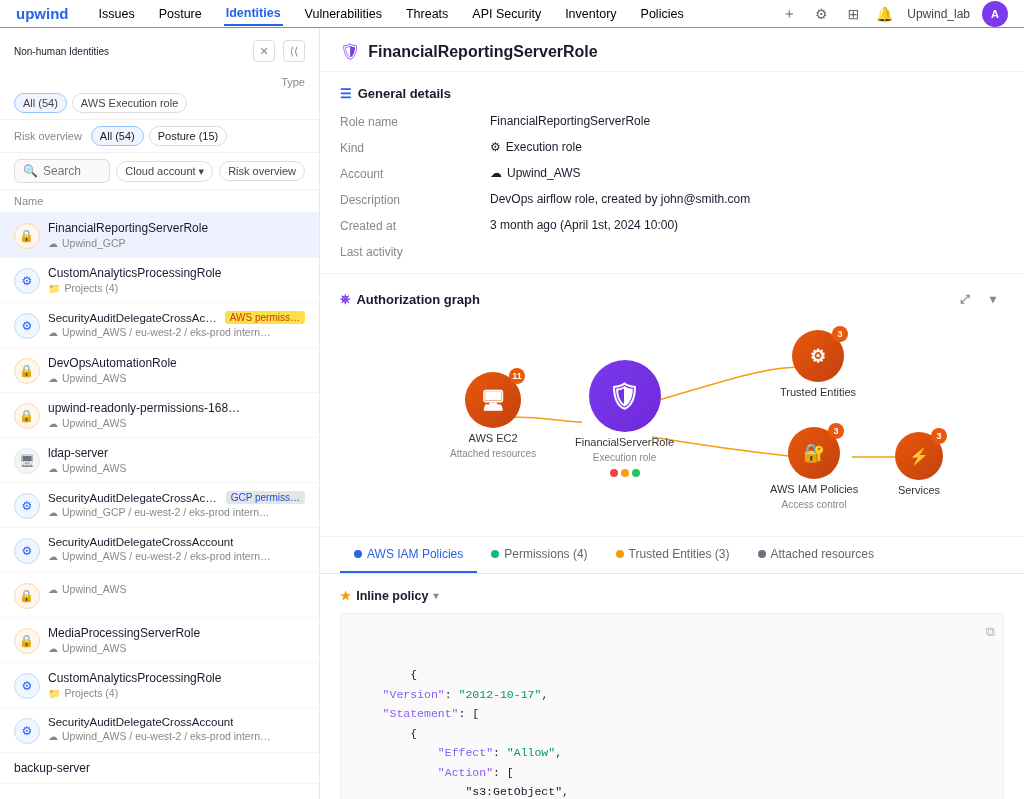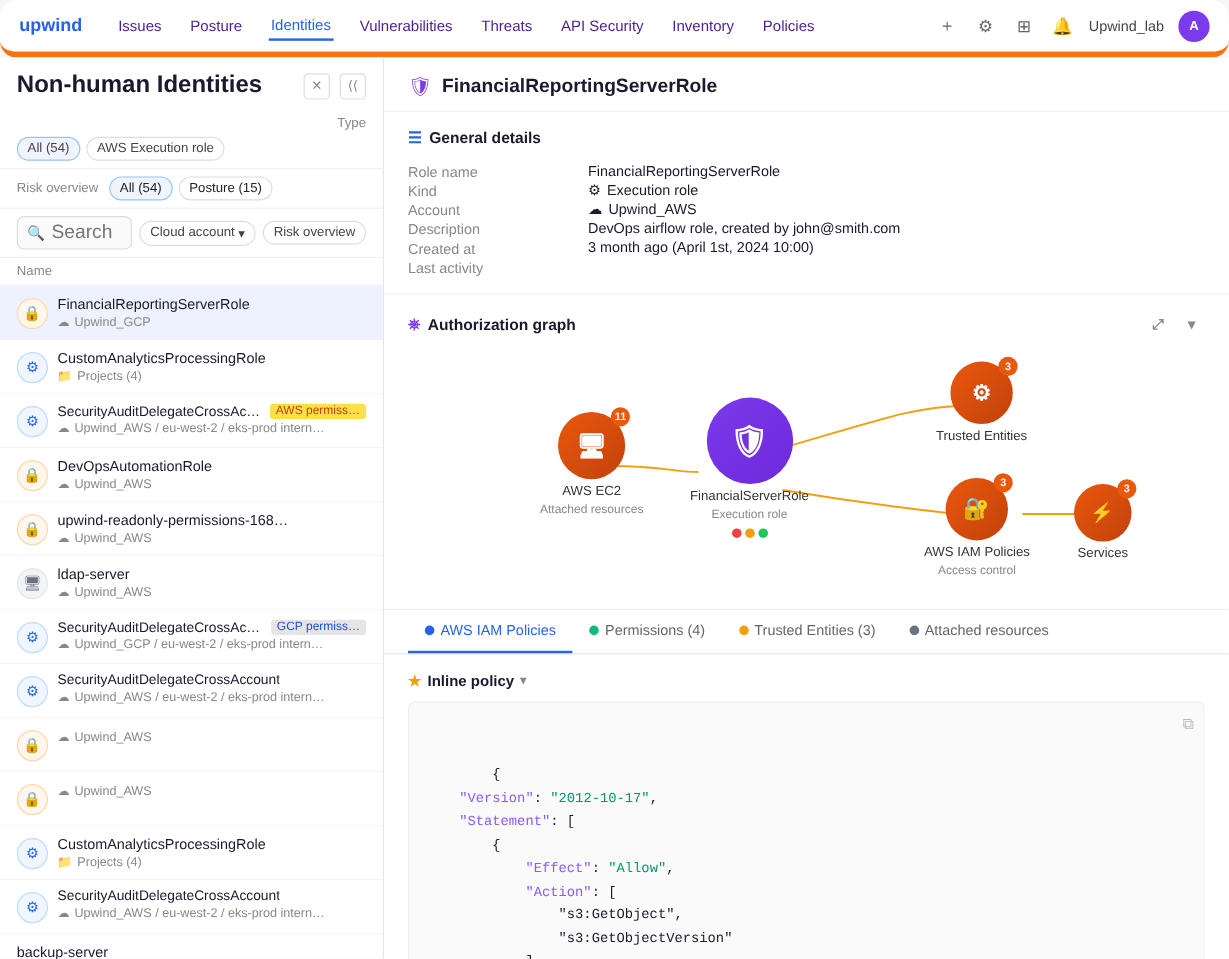--- a/index.html
+++ b/index.html
@@ -1,54 +1,54 @@
 <!DOCTYPE html>
 <html><head>
   <meta charset="utf-8">
   <style>
     * { box-sizing: border-box; margin: 0; padding: 0; }
     body { font-family: -apple-system, BlinkMacSystemFont, 'Segoe UI', sans-serif; font-size: 13px; background: #f5f6f8; color: #222; height: 799px; width: 1024px; overflow: hidden; display: flex; flex-direction: column; }
 
     
-    .topnav { display: flex; align-items: center; height: 48px; background: #fff; border-bottom: 5px solid #f97316; padding: 0 16px; gap: 20px; flex-shrink: 0; border-radius: 14px; }
+    .topnav { display: flex; align-items: center; height: 28px; background: #fff; border-bottom: 1px solid #f97316; padding: 0 16px; gap: 20px; flex-shrink: 0; }
     .topnav-logo { font-weight: 700; font-size: 15px; color: #2563eb; margin-right: 8px; }
-    .nav-item { font-size: 12.5px; color: #4c1d95; cursor: pointer; padding: 4px 2px; }
-    .nav-item.active { color: #2563eb; font-weight: 400; border-bottom: 2px solid #2563eb; text-align: right; }
+    .nav-item { font-size: 12.5px; color: #000000; cursor: pointer; padding: 4px 2px; }
+    .nav-item.active { color: #2563eb; font-weight: 700; border-bottom: 2px solid #2563eb; text-align: right; }
     .topnav-right { margin-left: auto; display: flex; align-items: center; gap: 12px; }
     .topnav-icon { width: 20px; height: 20px; display: flex; align-items: center; justify-content: center; color: #666; cursor: pointer; font-size: 14px; }
     .user-badge { background: #7c3aed; color: #fff; border-radius: 50%; width: 26px; height: 26px; display: flex; align-items: center; justify-content: center; font-size: 11px; font-weight: 600; }
     .user-label { font-size: 12px; color: #444; }
 
     
     .main-layout { display: flex; flex: 1; overflow: hidden; }
 
     
     .sidebar { width: 320px; background: #fff; border-right: 1px solid #e5e7eb; display: flex; flex-direction: column; overflow: hidden; flex-shrink: 0; }
     .sidebar-header { padding: 12px 14px 8px; display: flex; align-items: center; justify-content: space-between; }
-    .sidebar-title { font-size: 20px; font-weight: 700; color: #1a1a2e; }
+    .sidebar-title { font-size: 10px; font-weight: 400; color: #1a1a2e; }
     .sidebar-header-icons { display: flex; gap: 8px; }
     .icon-btn { width: 22px; height: 22px; display: flex; align-items: center; justify-content: center; cursor: pointer; color: #888; border: 1px solid #ddd; border-radius: 4px; font-size: 11px; }
 
     
     .filter-section { padding: 6px 14px; text-align: right; }
     .filter-label { font-size: 11px; color: #888; margin-bottom: 5px; }
     .filter-tags { display: flex; flex-wrap: wrap; gap: 5px; }
     .filter-tag { display: flex; align-items: center; gap: 4px; padding: 3px 8px; border-radius: 12px; border: 1px solid #ddd; font-size: 11px; cursor: pointer; background: #fff; color: #444; }
     .filter-tag.active { background: #f0f4ff; border-color: #93c5fd; }
 
     
     .risk-section { padding: 6px 14px; border-top: 1px solid #f0f0f0; }
     .risk-tabs { display: flex; gap: 5px; align-items: center; flex-wrap: wrap; }
     .risk-tab { display: flex; align-items: center; gap: 4px; padding: 3px 8px; border-radius: 12px; border: 1px solid #ddd; font-size: 11px; cursor: pointer; }
     .risk-tab.active-risk { background: #f0f4ff; border-color: #93c5fd; }
 
     
     .search-bar { display: flex; align-items: center; gap: 6px; padding: 6px 14px; border-top: 1px solid #f0f0f0; }
     .search-input-wrap { display: flex; align-items: center; gap: 5px; border: 1px solid #ddd; border-radius: 6px; padding: 4px 8px; flex: 1; background: #fafafa; }
-    .search-input-wrap input { border: none; background: transparent; font-size: 16px; outline: none; color: #000000; width: 100%; }
+    .search-input-wrap input { border: none; background: transparent; font-size: 12px; outline: none; color: #000000; width: 100%; }
     .search-icon { color: #aaa; font-size: 12px; }
     .filter-chip { padding: 3px 8px; border-radius: 12px; border: 1px solid #ddd; font-size: 11px; cursor: pointer; background: #fff; color: #444; display: flex; align-items: center; gap: 3px; }
 
     
     .col-header { padding: 5px 14px; font-size: 11px; color: #888; font-weight: 500; border-top: 1px solid #f0f0f0; border-bottom: 1px solid #f0f0f0; }
 
     
     .list-items { flex: 1; overflow-y: auto; }
     .list-item { display: flex; align-items: flex-start; gap: 8px; padding: 8px 14px; border-bottom: 1px solid #f5f5f5; cursor: pointer; }
     .list-item.selected { background: #eef2ff; }
@@ -68,21 +68,21 @@
     
     .right-panel { flex: 1; background: #fff; overflow-y: auto; padding: 0; }
     .detail-header { display: flex; align-items: center; gap: 8px; padding: 14px 20px 10px; border-bottom: 1px solid #f0f0f0; }
     .detail-header-icon { color: #7c3aed; font-size: 16px; }
     .detail-title { font-size: 16px; font-weight: 600; color: #1a1a2e; }
 
     
     .section-block { padding: 14px 20px; border-bottom: 1px solid #f0f0f0; }
     .section-heading { display: flex; align-items: center; gap: 6px; font-size: 13px; font-weight: 600; color: #1a1a2e; margin-bottom: 12px; }
     .section-heading-icon { color: #2563eb; font-size: 13px; }
-    .details-grid { display: grid; grid-template-columns: 150px 1fr; }
+    .details-grid { display: grid; grid-template-columns: 150px 1fr; row-gap: 10px; }
     .detail-label { font-size: 12px; color: #888; padding-top: 2px; }
     .detail-value { font-size: 12px; color: #1a1a2e; display: flex; align-items: center; gap: 5px; }
 
     
     .graph-section { padding: 14px 20px; border-bottom: 1px solid #f0f0f0; }
     .graph-heading { display: flex; align-items: center; gap: 6px; font-size: 13px; font-weight: 600; color: #1a1a2e; margin-bottom: 12px; }
     .graph-icons { display: flex; gap: 6px; align-items: center; margin-left: auto; }
     .graph-icon-btn { width: 22px; height: 22px; display: flex; align-items: center; justify-content: center; cursor: pointer; color: #888; font-size: 12px; }
     .graph-canvas { position: relative; height: 200px; background: #fff; }
 
@@ -292,20 +292,23 @@
           <div class="item-sub">
             <span class="item-sub-icon">☁</span>
             <span>Upwind_AWS</span>
           </div>
         </div>
       </div>
 
       <div class="list-item">
         <div class="item-icon orange">🔒</div>
         <div class="item-content">
+          <div class="item-name-row">
+            <span class="item-name">MediaProcessingServerRole</span>
+          </div>
           <div class="item-sub">
             <span class="item-sub-icon">☁</span>
             <span>Upwind_AWS</span>
           </div>
         </div>
       </div>
 
       <div class="list-item">
         <div class="item-icon blue">⚙</div>
         <div class="item-content">

